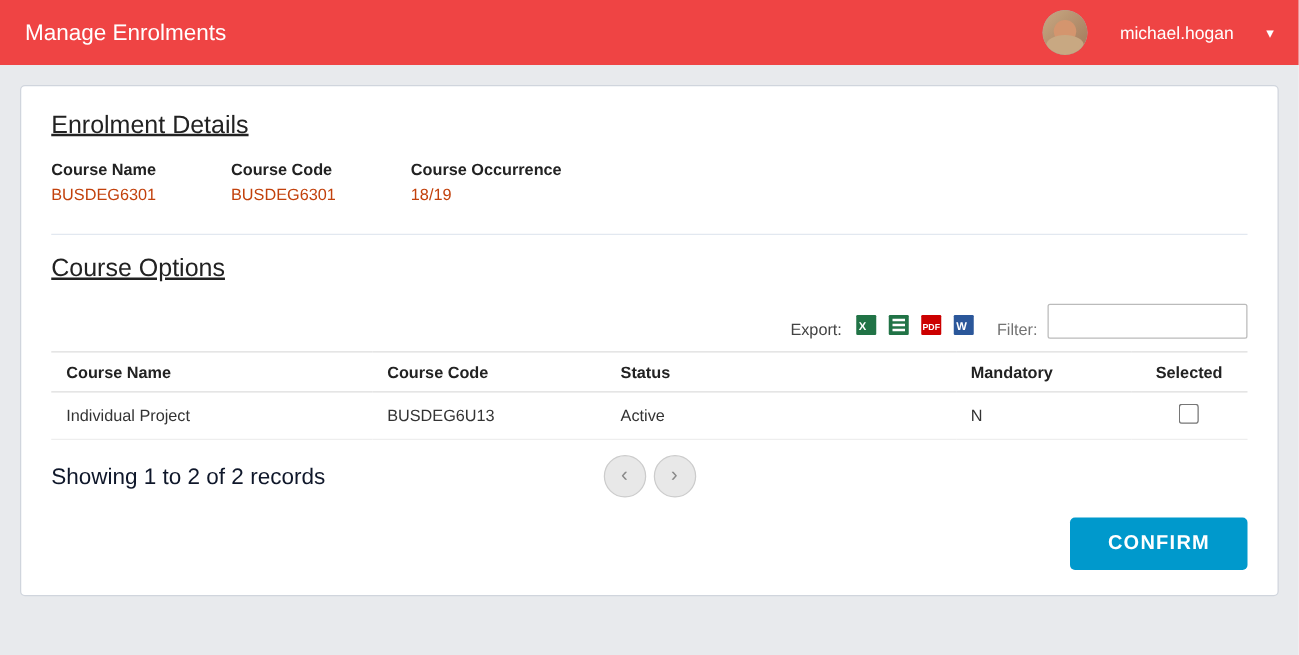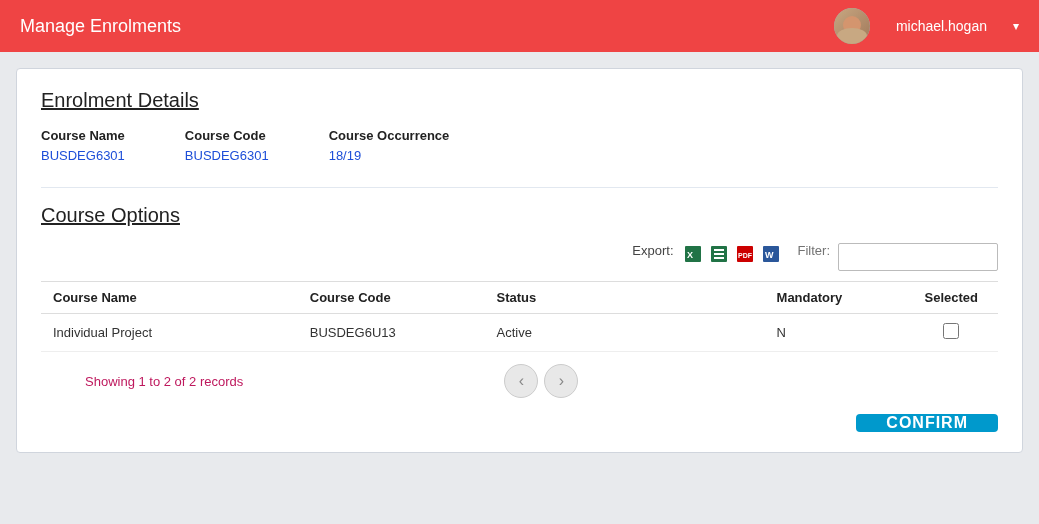--- a/index.html
+++ b/index.html
@@ -94,32 +94,32 @@
     }
     .detail-item label {
       font-weight: 700;
       font-size: 13px;
       color: #222;
       display: block;
       margin-bottom: 4px;
     }
     .detail-item span {
       font-size: 13px;
-      color: #1d4ed8;
+      color: #c2410c;
     }
 
     
     .section-divider {
       border: none;
       border-top: 1px solid #e2e8f0;
       margin-bottom: 16px;
     }
     .table-toolbar {
       display: flex;
-      align-items: flex-start;
+      align-items: flex-end;
       justify-content: flex-end;
       margin-bottom: 10px;
       gap: 8px;
     }
     .export-label {
       font-size: 13px;
       color: #444;
     }
     .export-icons {
       display: flex;
@@ -185,24 +185,23 @@
     .data-table td.col-selected { text-align: center; }
 
     
     .pagination-row {
       display: flex;
       align-items: center;
       margin-top: 12px;
       gap: 12px;
     }
     .pagination-info {
-      font-size: 13px;
-      color: #be185d;
+      font-size: 18px;
+      color: #0f172a;
       flex: 1;
-      margin-left: 44px;
     }
     .pagination-btns {
       display: flex;
       gap: 6px;
       justify-content: center;
       flex: 1;
     }
     .page-btn {
       width: 34px;
       height: 34px;
@@ -220,21 +219,21 @@
     
     .confirm-row {
       display: flex;
       justify-content: flex-end;
       margin-top: 16px;
     }
     .confirm-btn {
       background: #0099cc;
       color: white;
       border: none;
-      padding: 0 30px;
+      padding: 12px 30px;
       font-size: 16px;
       font-weight: 600;
       border-radius: 4px;
       cursor: pointer;
       letter-spacing: 1px;
     }
 
     input[type="checkbox"] {
       width: 16px;
       height: 16px;

